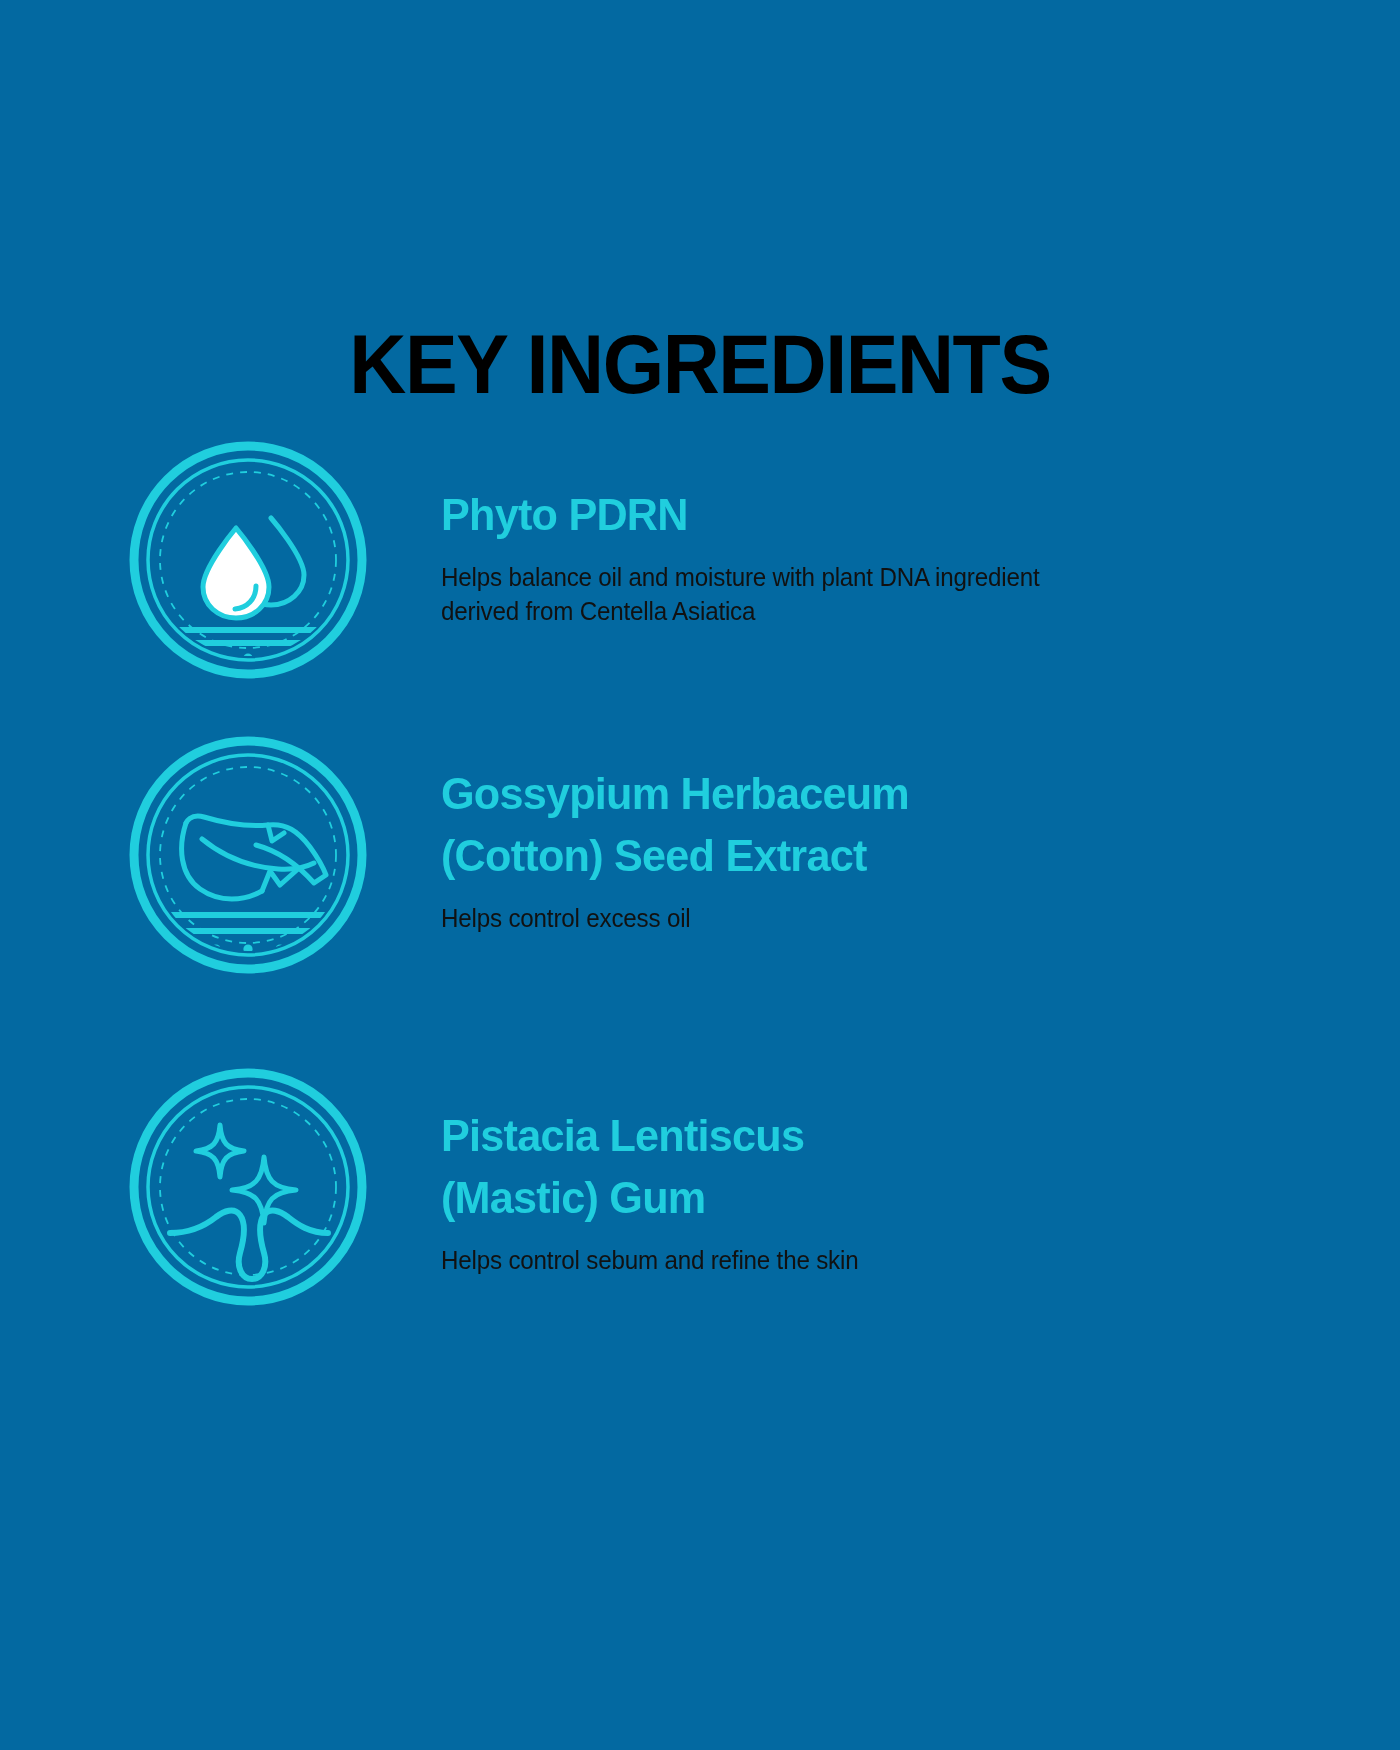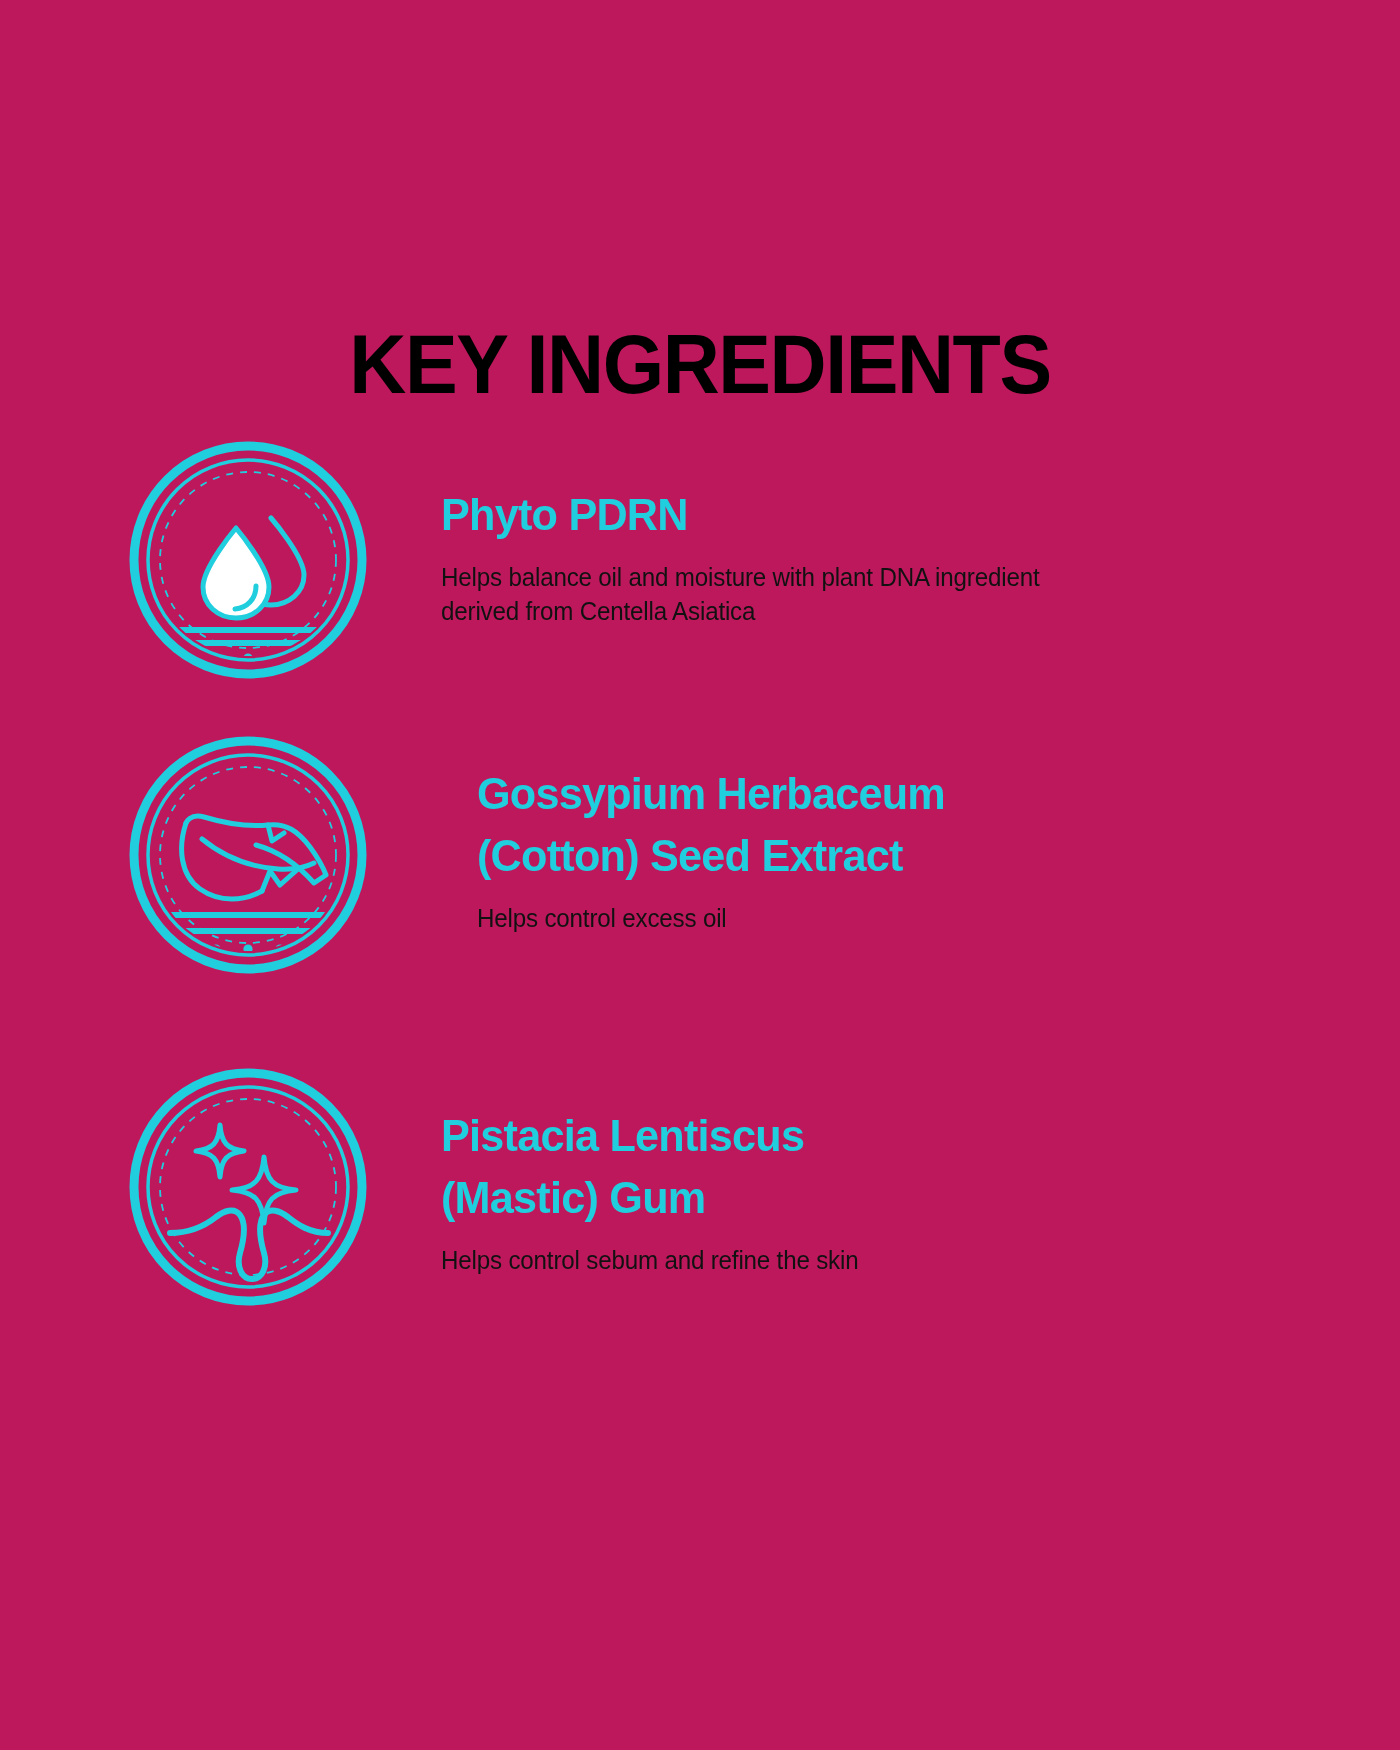--- a/index.html
+++ b/index.html
@@ -12,21 +12,21 @@
     height: 1750px;
     position: relative;
     font-family: "Liberation Sans", sans-serif;
     -webkit-font-smoothing: antialiased;
     overflow: hidden;
   }
 
   .page {
     position: absolute;
     inset: 0;
-    background: #be185d;
+    background: #0369a1;
   }
 
   
   .page-title {
     position: absolute;
     top: 262px;
     left: 0;
     width: 1400px;
     text-align: center;
     font-family: "Liberation Sans", sans-serif;
@@ -96,21 +96,21 @@
     color: #111111;
     transform: scaleX(0.93);
     transform-origin: left top;
     margin: 0;
     white-space: pre-line;
   }
 
   .row-0 .ingredient-text { top: 44px; }
   .row-0 .ingredient-desc { margin-top: 14px; }
 
-  .row-1 .ingredient-text { top: 28px; margin-left: 36px; }
+  .row-1 .ingredient-text { top: 28px; }
   .row-1 .ingredient-desc { margin-top: 14px; }
 
   .row-2 .ingredient-text { top: 38px; }
   .row-2 .ingredient-desc { margin-top: 14px; }
 </style>
 </head>
 <body>
 
 <div class="page">
 

